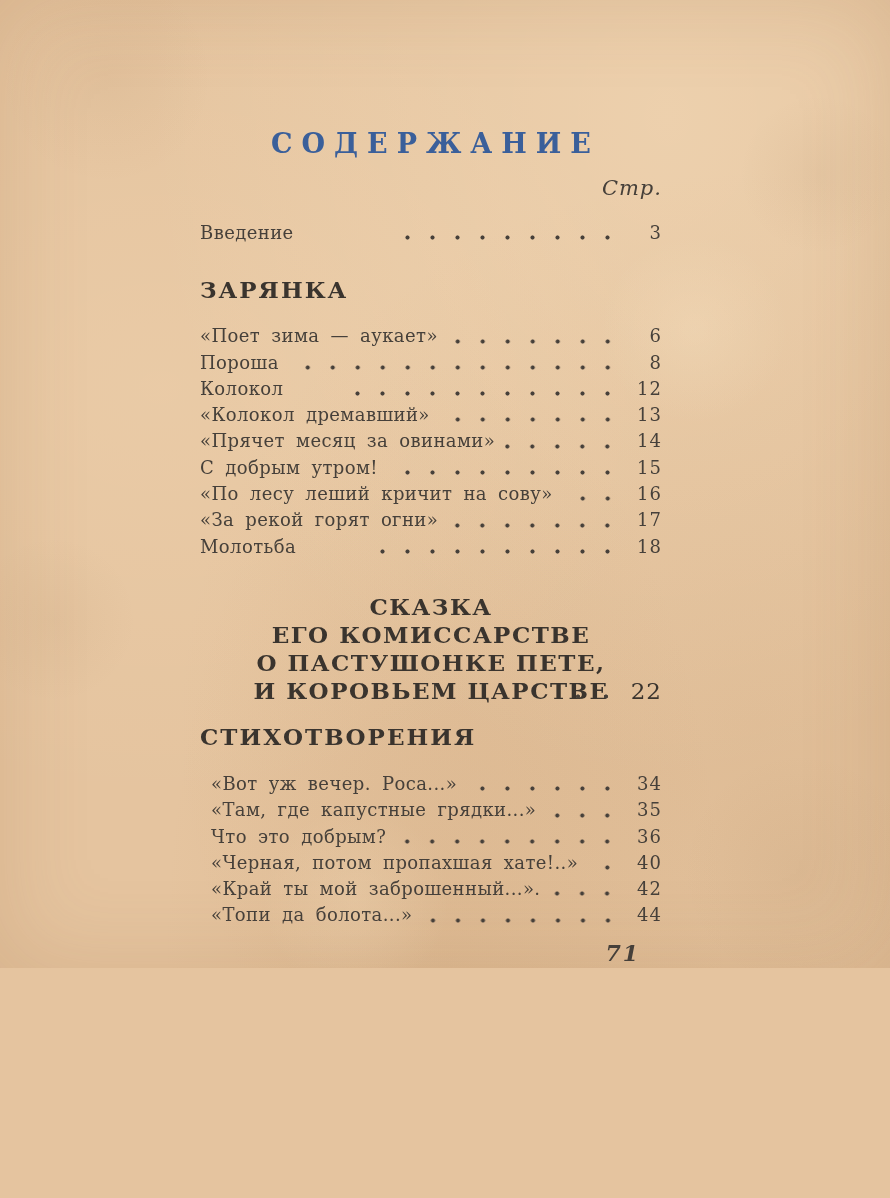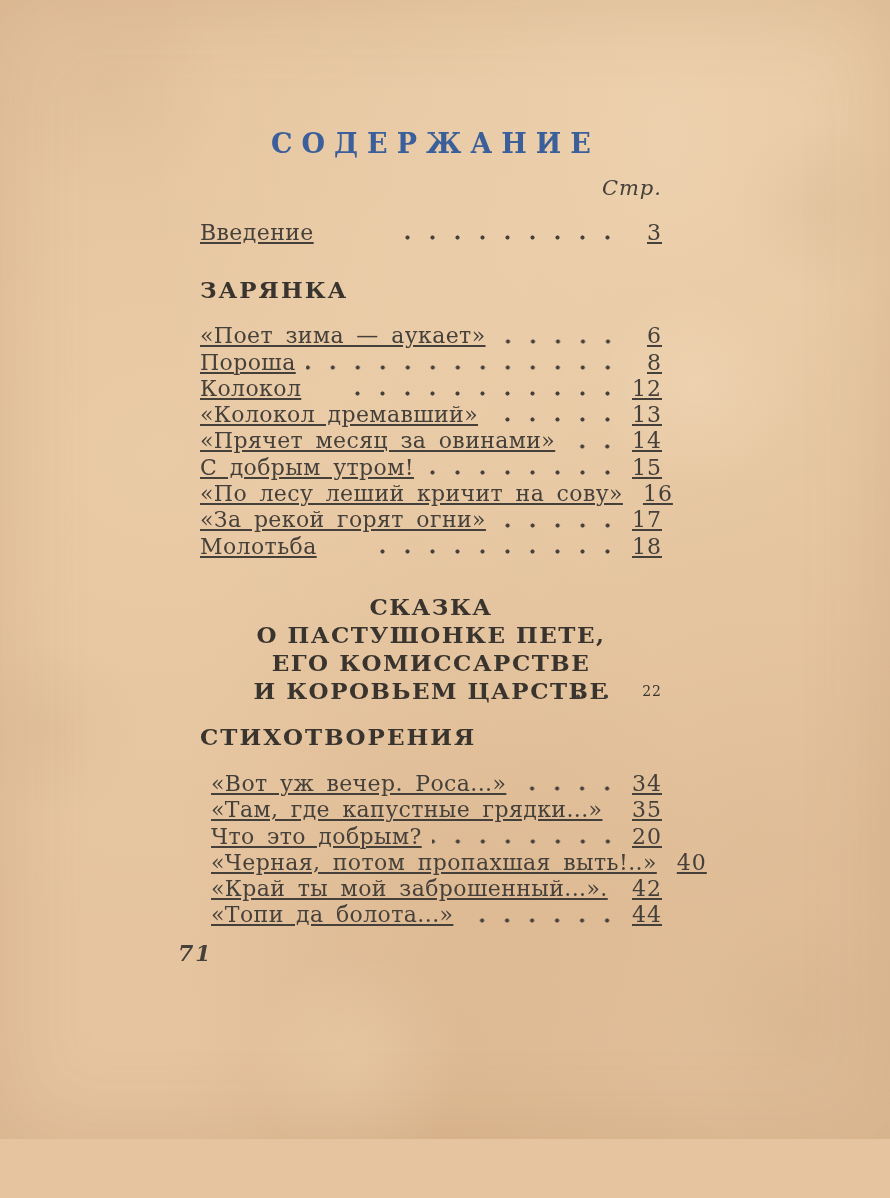--- a/index.html
+++ b/index.html
@@ -12,21 +12,21 @@
   }
   *{margin:0;padding:0;box-sizing:border-box;}
   html,body{width:890px;height:1198px;}
   body{
     font-family:"DejaVu Serif","Liberation Serif",serif;
     background:var(--paper);
     overflow:hidden;
   }
   .page{
     position:relative;
-    width:890px;height:1139px;
+    width:890px;height:968px;
     background:
       radial-gradient(ellipse at 75% 12%, rgba(255,236,205,0.30), rgba(255,236,205,0) 55%),
       radial-gradient(ellipse at 18% 40%, rgba(255,232,198,0.18), rgba(255,232,198,0) 50%),
       radial-gradient(ellipse at 85% 75%, rgba(170,120,70,0.10), rgba(170,120,70,0) 55%),
       radial-gradient(ellipse at 50% 100%, rgba(180,130,80,0.12), rgba(180,130,80,0) 45%),
       var(--paper);
     box-shadow:inset 0 0 90px rgba(150,100,55,0.18);
   }
   .mottle{
     position:absolute;inset:0;pointer-events:none;
@@ -57,26 +57,25 @@
     text-align:right;
     font-style:italic;
     font-size:21px;
     letter-spacing:1px;
     margin-top:12px;
     line-height:28px;
   }
   .row{
     display:flex;
     align-items:center;
-    font-size:22px;
+    font-size:18px;
     line-height:26.3px;
     letter-spacing:0.4px;
     word-spacing:5px;
     white-space:nowrap;
-    text-decoration:underline;
   }
   .row .t{flex:0 0 auto;}
   .leader{
     flex:1 1 auto;
     align-self:stretch;
     margin-left:10px;
     margin-right:6px;
     background-image:radial-gradient(circle, var(--ink) 1.7px, rgba(70,64,58,0) 2.4px);
     background-size:25px 5px;
     background-repeat:repeat-x;
@@ -115,34 +114,34 @@
   }
   .skz-leader{
     width:56px;
     align-self:stretch;
     margin-right:6px;
     background-image:radial-gradient(circle, var(--ink) 1.7px, rgba(70,64,58,0) 2.4px);
     background-size:28px 5px;
     background-repeat:repeat-x;
     background-position:right 2px bottom 6px;
   }
-  .skz-page .n{font-size:14px;}
+  .skz-page .n{font-size:23px;}
   .sec3-heading{margin-top:18px;}
   .sec3-subtitle{
     text-align:center;
     font-size:22px;
     font-weight:bold;
     letter-spacing:1px;
     color:var(--ink-strong);
     line-height:28px;
   }
   .list2{margin-top:20px;margin-left:11px;}
   .folio{
     margin-top:11px;
-    text-align:left;
+    text-align:right;
     font-style:italic;
     font-weight:bold;
     font-size:22px;
     letter-spacing:2px;
     transform:translateX(-22px);
   }
   
   .tw190{min-width:193px;}
   .tw150{min-width:158px;}
   .tw130{min-width:130px;}
@@ -210,22 +209,22 @@
       </div>
       <div class="row">
         <span class="t tw150">Молотьба</span>
         <span class="leader"></span>
         <span class="n">18</span>
       </div>
     </div>
 
     <div class="big-heading">
       <div>СКАЗКА</div>
+      <div>ЕГО КОМИССАРСТВЕ</div>
       <div>О ПАСТУШОНКЕ ПЕТЕ,</div>
-      <div>ЕГО КОМИССАРСТВЕ</div>
       <div class="skz-last">
         <span>И КОРОВЬЕМ ЦАРСТВЕ</span>
         <span class="skz-page">
           <span class="skz-leader"></span>
           <span class="n">22</span>
         </span>
       </div>
     </div>
 
     <div class="sec-heading sec3-heading">СТИХОТВОРЕНИЯ</div>
@@ -237,24 +236,24 @@
         <span class="n">34</span>
       </div>
       <div class="row">
         <span class="t">«Там, где капустные грядки...»</span>
         <span class="leader"></span>
         <span class="n">35</span>
       </div>
       <div class="row">
         <span class="t">Что это добрым?</span>
         <span class="leader"></span>
-        <span class="n">20</span>
-      </div>
-      <div class="row">
-        <span class="t">«Черная, потом пропахшая выть!..»</span>
+        <span class="n">36</span>
+      </div>
+      <div class="row">
+        <span class="t">«Черная, потом пропахшая хате!..»</span>
         <span class="leader"></span>
         <span class="n">40</span>
       </div>
       <div class="row">
         <span class="t">«Край ты мой заброшенный...».</span>
         <span class="leader"></span>
         <span class="n">42</span>
       </div>
       <div class="row">
         <span class="t">«Топи да болота...»</span>

